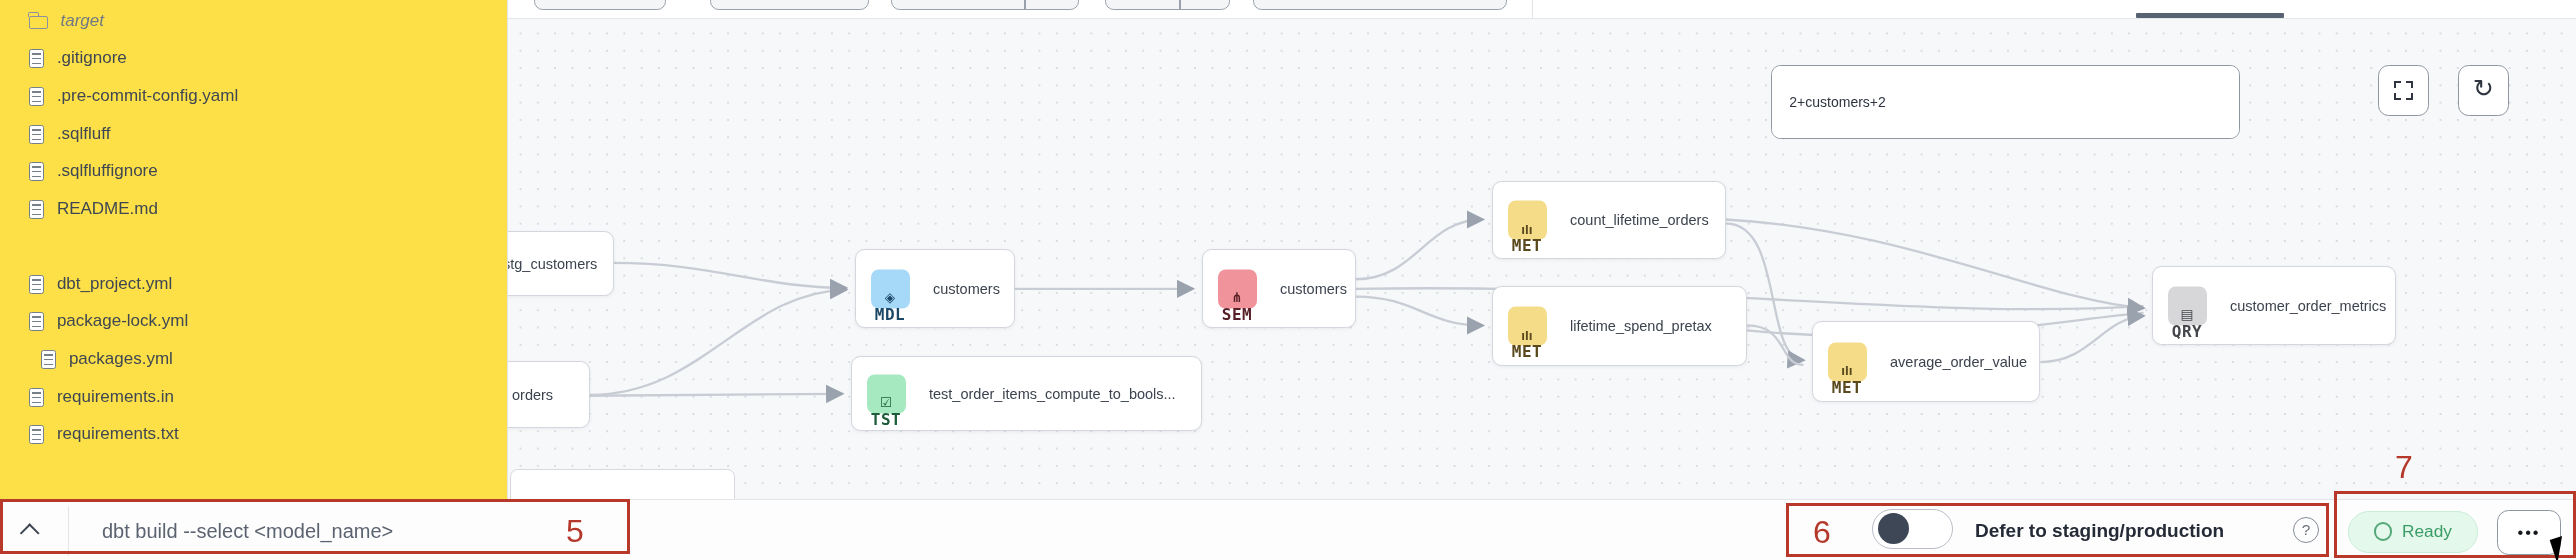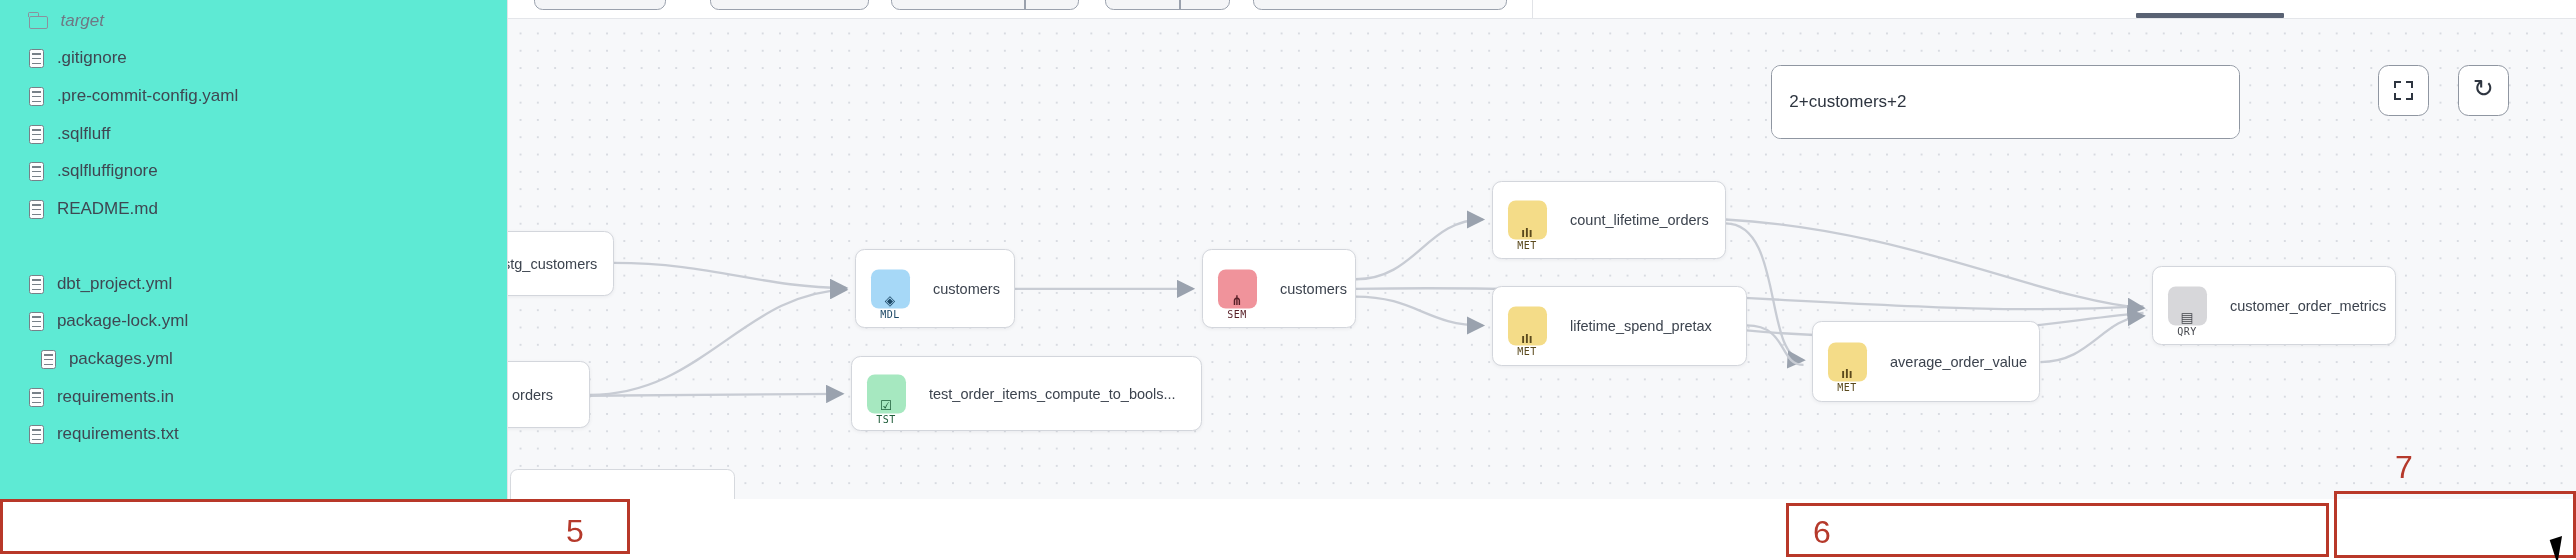--- a/index.html
+++ b/index.html
@@ -2,21 +2,21 @@
 <html><head>
 <meta charset="utf-8">
 <style>
   * { box-sizing: border-box; margin: 0; padding: 0; }
   html,body { width: 2576px; height: 561px; overflow: hidden; }
   body { font-family: "Liberation Sans", "DejaVu Sans", sans-serif; background: #fff; position: relative; }
   .app { position: absolute; inset: 0; width: 2576px; height: 561px; }
 
   
   .sidebar { position: absolute; left: 0; top: 0; width: 508px; height: 499px;
-             background: #5eead4; border-right: 1px solid #e2e4e8; z-index: 20; }
+             background: #fde047; border-right: 1px solid #e2e4e8; z-index: 20; }
   .file-row { position: absolute; left: 0; width: 100%; height: 38px; display: flex;
               align-items: center; padding-left: 29px; cursor: pointer; }
   .file-row .label { font-size: 17px; color: #3f4752; margin-left: 12.5px; white-space: nowrap; }
   .file-row.folder .label { font-style: italic; color: #6f7884; }
   .doc-icon { width: 15.4px; height: 19px; border: 1.6px solid #778088; border-radius: 2.4px;
               position: relative; flex: 0 0 auto; background: #fdfdfe; }
   .doc-icon::after { content: ""; position: absolute; left: 2.4px; right: 2.4px; top: 3.9px; height: 10.6px;
               background: repeating-linear-gradient(#778088 0 1.6px, transparent 1.6px 4.8px); }
   .folder-icon { width: 19px; height: 13.5px; border: 1.6px solid #8a919d; border-radius: 1.9px;
               position: relative; margin-top: 2.9px; flex: 0 0 auto; }
@@ -38,30 +38,30 @@
             background-image: radial-gradient(#d8dbe1 1.5px, transparent 1.5px);
             background-size: 17.3px 17.3px; background-position: 3.9px 5.8px; }
   .edges-svg { position: absolute; left: 0; top: 0; pointer-events: none; }
 
   .node { position: absolute; background: #fff; border: 1.5px solid #d3d6dc; border-radius: 9.6px;
           box-shadow: 0 1px 3.9px rgba(40,45,60,.07); cursor: pointer; }
   .node .badge { position: absolute; left: 14.5px; top: 50%; transform: translateY(-50%);
           width: 39px; height: 39px; border-radius: 7.7px; display: flex; flex-direction: column;
           align-items: center; justify-content: center; line-height: 1; }
   .node .badge .bicon { font-size: 13.5px; font-weight: bold; margin-top: 36px; }
-  .node .badge .btype { font-size: 10px; font-weight: normal; letter-spacing: 0.5px; margin-top: 1.9px;
+  .node .badge .btype { font-size: 16px; font-weight: bold; letter-spacing: 0.5px; margin-top: 1.9px;
           font-family: "DejaVu Sans Mono", monospace; }
   .node .nlabel { position: absolute; top: 50%; transform: translateY(-50%); font-size: 14.5px;
           color: #3c434e; white-space: nowrap; }
 
   
   .filter-box { position: absolute; left: 1263px; top: 46px; width: 469px; height: 74px;
           border: 1.9px solid #8f96a1; border-radius: 9.6px; background: #fff; display: flex;
           overflow: hidden; z-index: 6; }
-  .filter-input { flex: 1 1 auto; border: none; outline: none; font-size: 17px; color: #2e3540;
+  .filter-input { flex: 1 1 auto; border: none; outline: none; font-size: 14px; color: #2e3540;
           padding-left: 17.3px; background: #fff; font-family: inherit; }
   .update-btn { flex: 0 0 167px; background: #ededef; border-left: 1.9px solid #8f96a1;
           font-size: 18.3px; color: #363d48; display: flex; align-items: center; justify-content: center;
           cursor: pointer; }
   .icon-btn { position: absolute; top: 46px; width: 51px; height: 51px; background: #fff;
           border: 1.9px solid #8f96a1; border-radius: 10.6px; display: flex; align-items: center;
           justify-content: center; cursor: pointer; z-index: 6; }
   .fs-glyph { width: 19px; height: 19px; position: relative; }
   .fs-glyph i { position: absolute; width: 6.7px; height: 6.7px; border: 2.1px solid #2e3540; }
   .fs-glyph i:nth-child(1){left:0;top:0;border-right:none;border-bottom:none;}
@@ -273,20 +273,38 @@
           </span>
       </div>
       <div class="icon-btn" style="left:1950px">
         <span class="refresh-glyph">↻</span>
       </div>
 
       <div class="corner-box"></div>
     </div>
   </div>
 
+  <div class="bottom-bar">
+    <div class="collapse-btn">
+      <span class="chevron-up"></span>
+    </div>
+    <div class="bar-vdiv"></div>
+    <div class="cmd-text">dbt build --select &lt;model_name&gt;</div>
+
+    <div class="toggle">
+      <div class="knob"></div>
+    </div>
+    <div class="defer-label">Defer to staging/production</div>
+    <div class="help-icon">?</div>
+    <div class="ready-btn">
+      <span class="ready-ring"></span>
+      <span class="ready-text">Ready</span>
+    </div>
+    <div class="more-btn">•••</div>
+  </div>
 
   <div class="cursor-arrow"></div>
 
   <div class="ann-box" id="ann5"></div>
   <div class="ann-box" id="ann6"></div>
   <div class="ann-box" id="ann7"></div>
   <span class="ann-num" style="left:566px;top:513px">5</span>
   <span class="ann-num" style="left:1813px;top:514px">6</span>
   <span class="ann-num" style="left:2395px;top:449px">7</span>
 </div>

